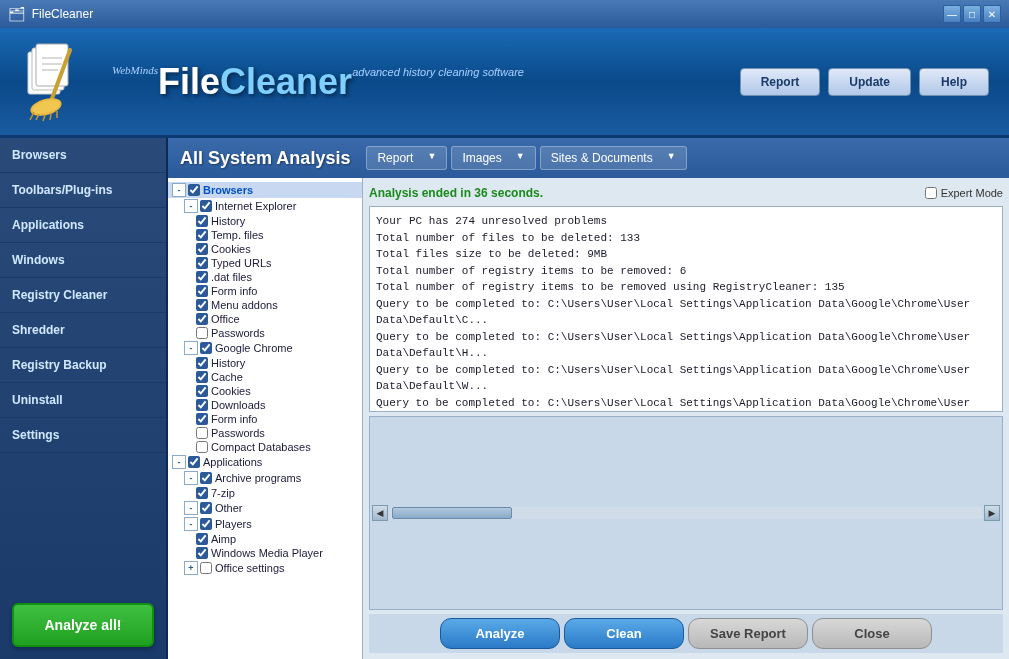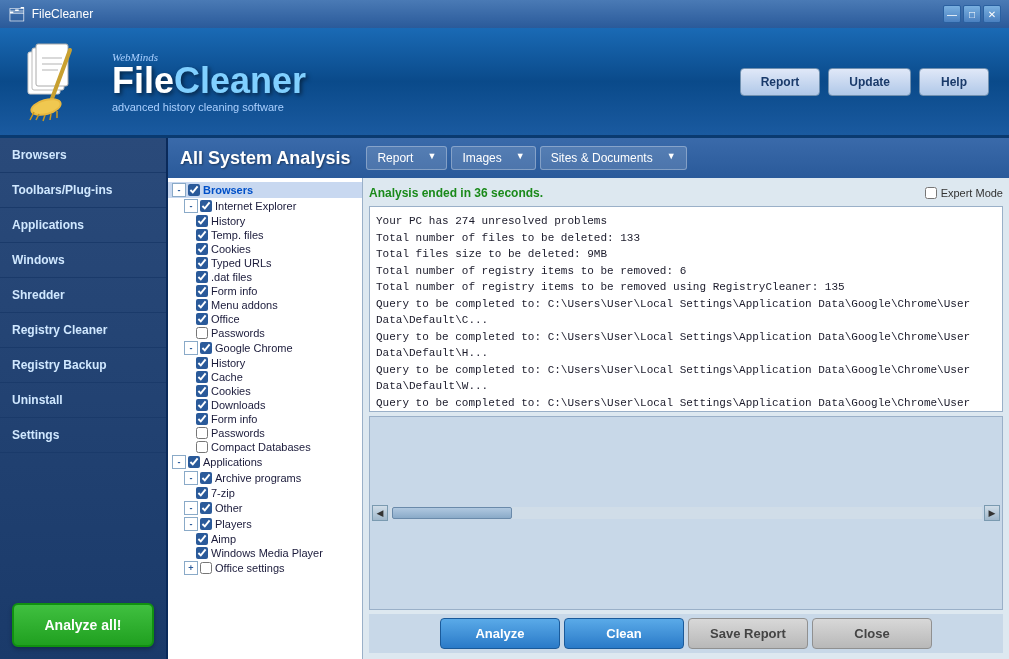--- a/index.html
+++ b/index.html
@@ -38,40 +38,41 @@
       align-items: center;
       padding: 0 20px;
       border-bottom: 3px solid #0a3a70;
     }
     .logo-area {
       display: flex;
       align-items: center;
       gap: 12px;
       flex: 1;
     }
-    .logo-text-area { display: flex; flex-direction: column; }
+    .logo-text-area { display: flex; flex-direction: row; }
     .webminds-text {
       font-size: 11px;
       color: #aad0ff;
       font-style: italic;
       font-family: Georgia, serif;
     }
     .filecleaner-text {
       font-size: 36px;
       font-weight: bold;
       color: white;
       text-shadow: 2px 2px 4px rgba(0,0,0,0.5);
       line-height: 1;
     }
     .filecleaner-text .file-part { color: white; }
     .filecleaner-text .cleaner-part { color: #80d0ff; }
     .tagline {
       font-size: 11px;
       color: #aad0ff;
       margin-top: 2px;
+      font-style: italic;
     }
     .header-buttons {
       display: flex;
       gap: 8px;
     }
     .header-btn {
       padding: 6px 20px;
       background: linear-gradient(to bottom, #e0e8f8, #b0c8e8);
       border: 1px solid #7090b0;
       border-radius: 4px;
@@ -271,21 +272,21 @@
       display: flex;
       gap: 4px;
       padding: 4px;
       background: #c8d8e8;
       justify-content: center;
     }
     .action-btn {
       padding: 7px 0;
       width: 120px;
       border: 1px solid #7090b0;
-      border-radius: 4px;
+      border-radius: 11px;
       font-size: 13px;
       font-weight: bold;
       cursor: pointer;
       text-align: center;
     }
     .action-btn.analyze {
       background: linear-gradient(to bottom, #5aaae8, #2a7ac8);
       color: white;
       border-color: #1a5a9a;
     }
@@ -366,22 +367,22 @@
   </div>
 </div>
 
 <div class="main-layout">
 
   <div class="sidebar">
     <div class="sidebar-item">Browsers</div>
     <div class="sidebar-item">Toolbars/Plug-ins</div>
     <div class="sidebar-item">Applications</div>
     <div class="sidebar-item">Windows</div>
+    <div class="sidebar-item">Registry Cleaner</div>
     <div class="sidebar-item">Shredder</div>
-    <div class="sidebar-item">Registry Cleaner</div>
     <div class="sidebar-item">Registry Backup</div>
     <div class="sidebar-item">Uninstall</div>
     <div class="sidebar-item">Settings</div>
     <div style="flex:1"></div>
     <button class="analyze-btn">Analyze all!</button>
   </div>
 
   <div class="content">
 
     <div class="content-header">

